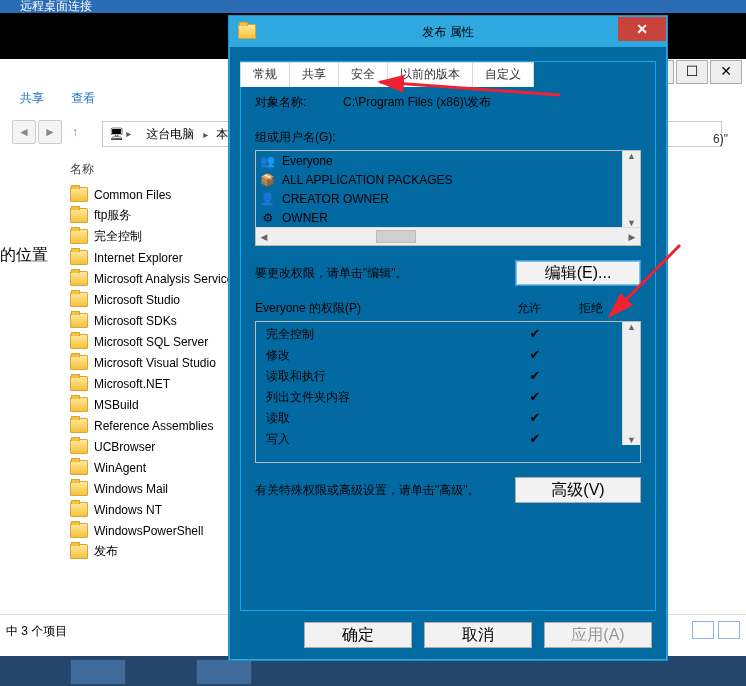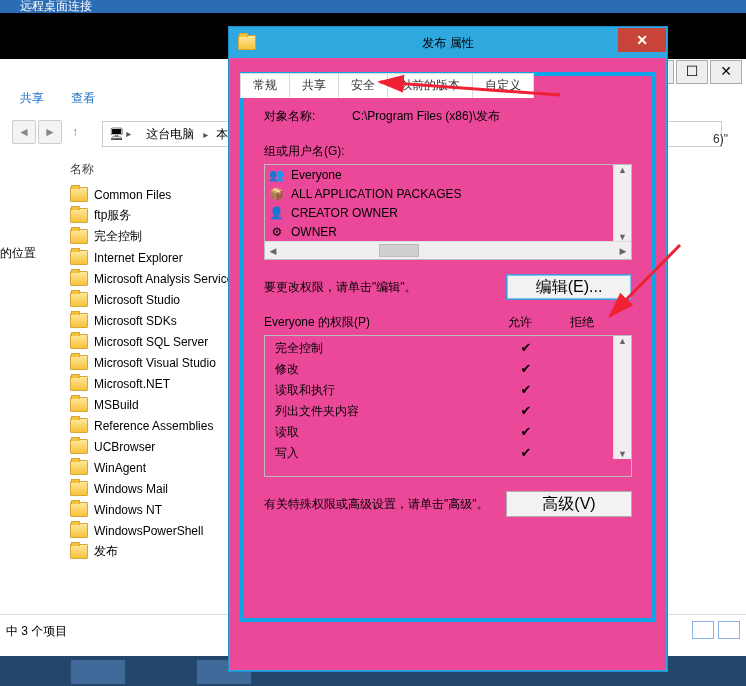--- a/index.html
+++ b/index.html
@@ -13,32 +13,32 @@
   .breadcrumb{display:flex;align-items:center;border:1px solid #ccc;height:24px;margin:4px 12px 0 12px}
   .bc-seg{padding:0 6px;line-height:24px;border-right:1px solid transparent}
   .bc-arrow{font-size:10px;color:#555;padding:0 2px}
   .bc-nav{width:22px;height:22px;border:1px solid #ccc;border-radius:2px;margin-right:2px;display:flex;align-items:center;justify-content:center;color:#888;background:#f4f4f4}
   .bc-up{width:22px;height:22px;display:flex;align-items:center;justify-content:center;color:#5a8fd6;margin-right:4px}
   .file-list{margin-left:70px;margin-top:14px}
   .file-list .hdr{color:#444;margin-bottom:6px}
   .file-row{display:flex;align-items:center;height:21px}
   .folder-ico{width:16px;height:13px;background:linear-gradient(#ffe79c,#f5c33b);border:1px solid #d9a43a;border-radius:1px;margin-right:6px;position:relative}
   .folder-ico::before{content:"";position:absolute;top:-3px;left:0;width:7px;height:3px;background:#f5c33b;border:1px solid #d9a43a;border-bottom:none;border-radius:1px 1px 0 0}
-  .left-label{position:absolute;left:0;top:245px;font-size:12px}
+  .left-label{position:absolute;left:0;top:245px;font-size:16px}
   .status-bar{position:absolute;left:0;bottom:38px;width:746px;border-top:1px solid #ddd;padding:6px 6px;display:flex;justify-content:space-between;align-items:center;box-sizing:border-box;background:#fff}
   .status-icons span{width:20px;height:16px;border:1px solid #8cb3e6;display:inline-block;margin-left:4px}
   .taskbar{position:absolute;left:0;bottom:0;width:746px;height:30px;background:#25466b}
   .tb-item{position:absolute;top:3px;height:24px;background:#3f6a9a;border:1px solid #2a4b71}
 
   
-  .dlg{position:absolute;left:229px;top:27px;width:436px;height:642px;background:#ec4899;border:1px solid #2fa8e0;box-shadow:0 0 0 1px #1e90c8}
+  .dlg{position:absolute;left:229px;top:16px;width:436px;height:642px;background:#0369a1;border:1px solid #2fa8e0;box-shadow:0 0 0 1px #1e90c8}
   .dlg-title{height:30px;background:#2fa8e0;display:flex;align-items:center;justify-content:center;color:#000;position:relative}
   .dlg-title .ico{position:absolute;left:8px;top:7px}
   .dlg-close{position:absolute;right:0;top:0;width:48px;height:24px;background:#c8443a;color:#fff;display:flex;align-items:center;justify-content:center;font-size:14px;font-weight:bold}
-  .dlg-body{position:absolute;left:10px;top:44px;right:10px;bottom:48px;border:4px solid #0ea5e9;padding:10px 20px;box-sizing:border-box}
+  .dlg-body{position:absolute;left:10px;top:44px;right:10px;bottom:48px;border:1px solid #0ea5e9;padding:10px 14px;box-sizing:border-box}
   .tabs{position:absolute;left:10px;top:44px;display:flex;z-index:2}
   .tab{border:1px solid #d9d9d9;border-bottom:none;background:#fff;padding:3px 12px;margin-right:-1px;font-size:12px;position:relative;top:1px;color:#333;cursor:pointer}
   .tab.active{background:#fff;border-bottom:1px solid #fff;z-index:3}
   .dlg-inner{margin-top:22px}
   .row{display:flex;margin:4px 0}
   .row .lab{width:88px}
   .group-list{border:1px solid #bcbcbc;height:94px;margin-top:4px;overflow:hidden;position:relative}
   .gl-items{position:absolute;left:0;top:0;right:17px;bottom:17px;overflow:hidden}
   .gl-row{display:flex;align-items:center;height:19px;padding-left:4px}
   .usr-ico{width:16px;height:14px;margin-right:6px;display:inline-flex;align-items:center;justify-content:center}
@@ -290,20 +290,25 @@
           </div>
       </div>
 
       <div style="display:flex;align-items:center;margin-top:14px">
         <span style="flex:1">有关特殊权限或高级设置，请单击"高级"。</span>
         <span class="btn" style="width:96px">高级(V)</span>
       </div>
     </div>
   </div>
 
+  <div class="dlg-foot">
+    <span class="btn" style="width:78px">确定</span>
+    <span class="btn" style="width:78px">取消</span>
+    <span class="btn disabled" style="width:78px">应用(A)</span>
+  </div>
 </div>
 
 <svg class="arrow-svg" style="left:0;top:0" width="746" height="686">
   <defs>
       <marker id="ah" markerWidth="10" markerHeight="10" refX="8" refY="3" orient="auto">
         <path d="M0,0 L9,3 L0,6 Z" fill="#e23"></path>
       </marker>
     </defs>
   <line x1="560" y1="95" x2="380" y2="82" stroke="#e23" stroke-width="3" marker-end="url(#ah)"></line>
   <line x1="680" y1="245" x2="610" y2="316" stroke="#e23" stroke-width="3" marker-end="url(#ah)"></line>

